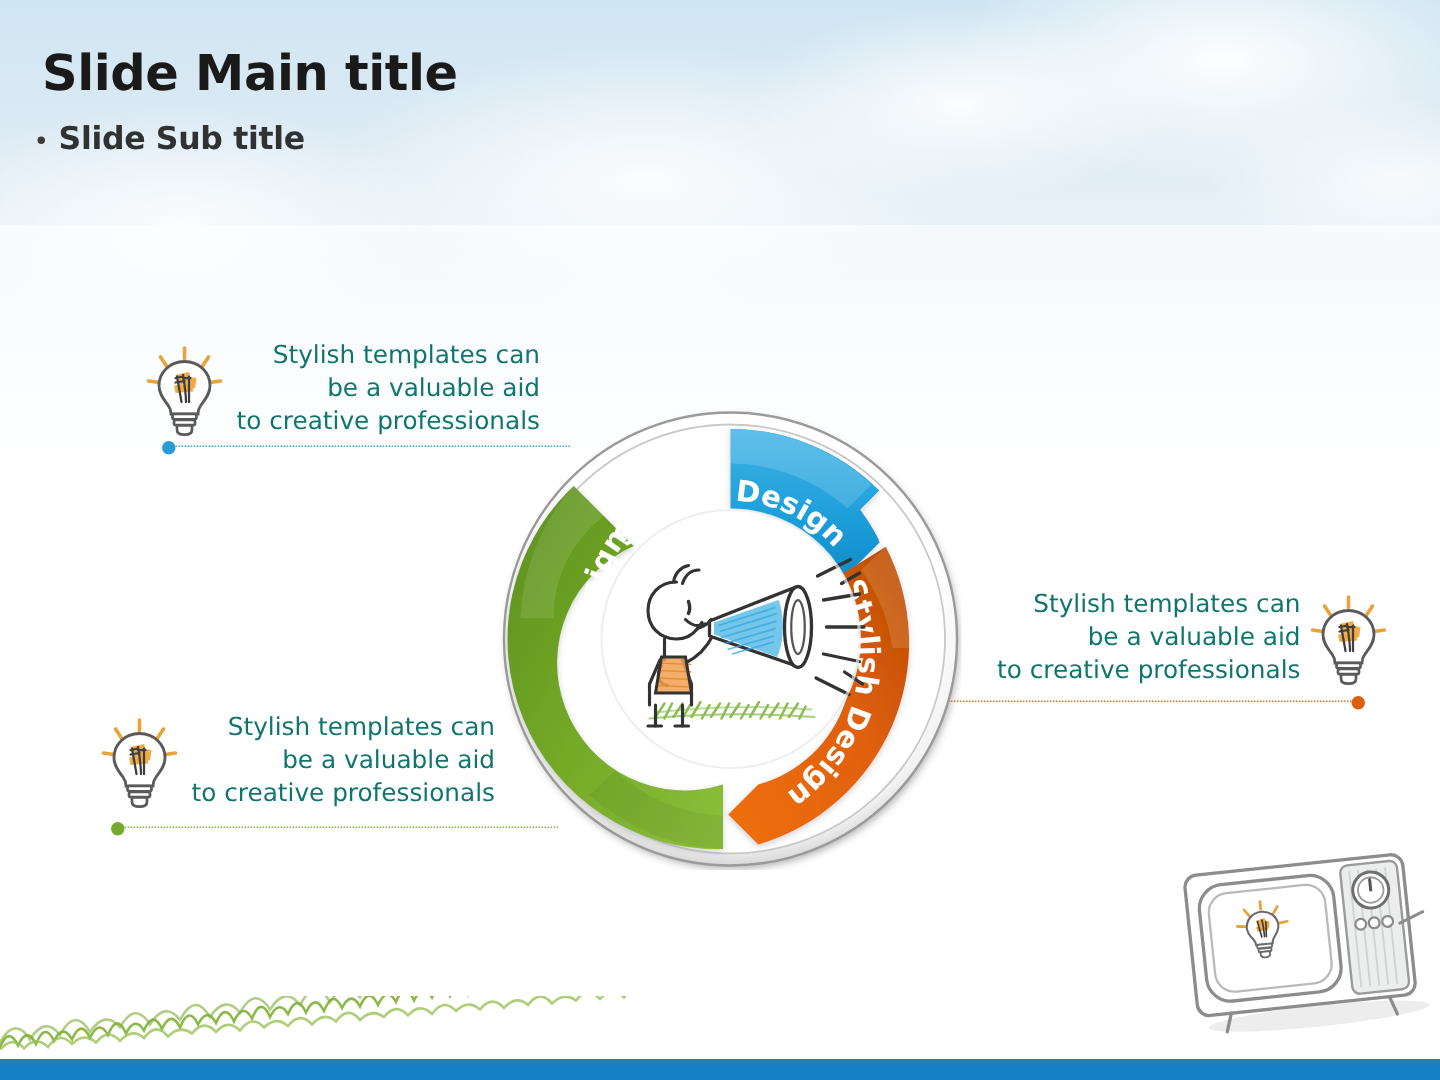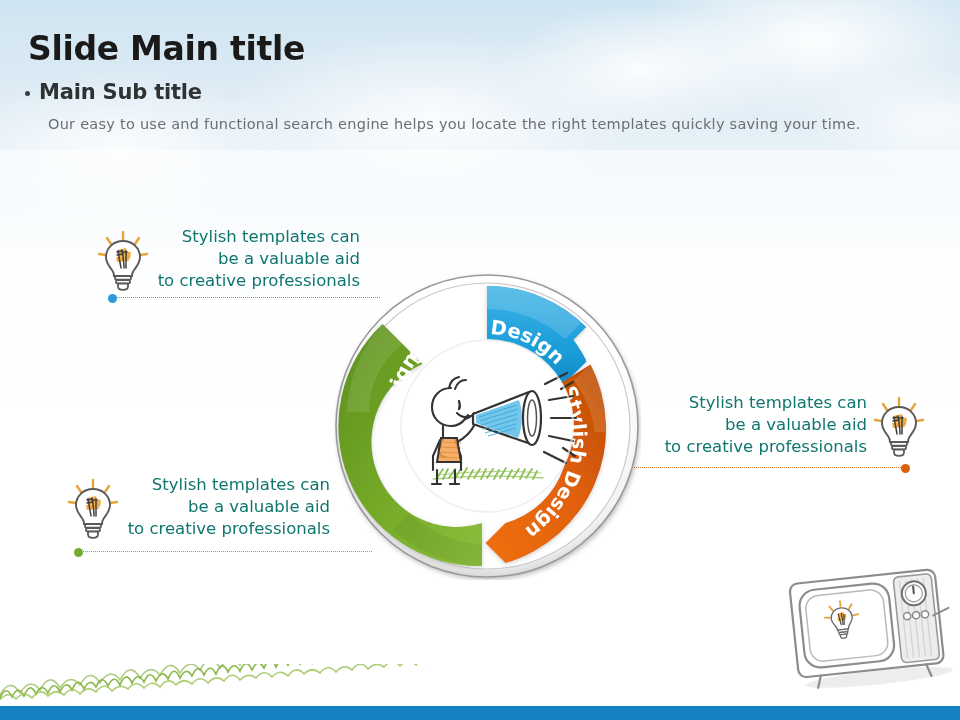--- a/index.html
+++ b/index.html
@@ -96,23 +96,22 @@
 </head>
 <body>
 
 <div class="sky"></div>
 <div class="sky2"></div>
 
 <div class="hdr">
   <div class="main-title">Slide Main title</div>
   <div class="sub-row">
     <span class="bullet"></span>
-    <span class="sub-title">Main Sub title</span>
-  </div>
-  <div class="desc">Our easy to use and functional search engine helps you locate the right templates  quickly  saving your time.</div>
+    <span class="sub-title">Slide Sub title</span>
+  </div>
 </div>
 
 <div class="conn conn-tl">
   <span class="dline"></span>
   <span class="dot"></span>
 </div>
 <div class="conn conn-bl">
   <span class="dline"></span>
   <span class="dot"></span>
 </div>

